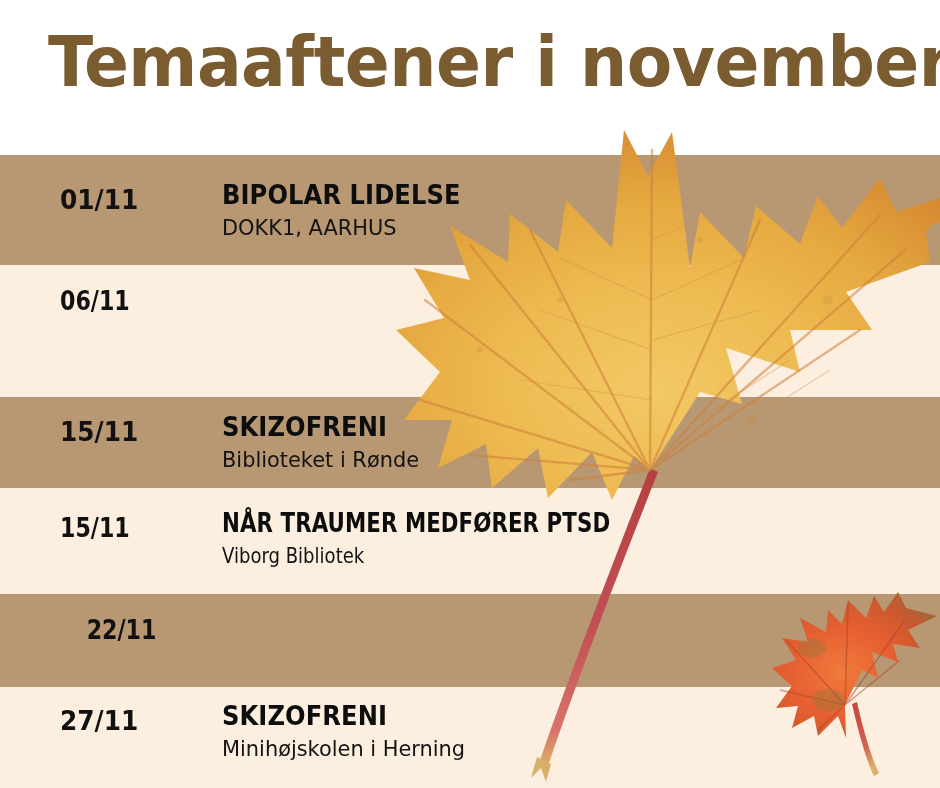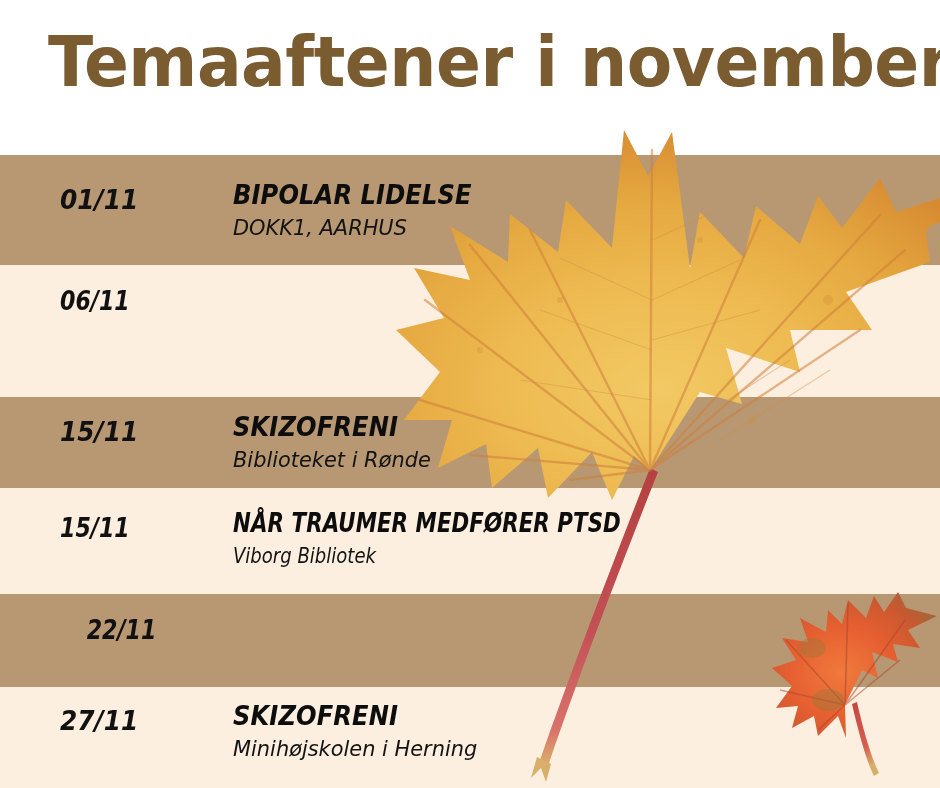--- a/index.html
+++ b/index.html
@@ -59,37 +59,36 @@
     pointer-events: none;
   }
 
   
   .row {
     position: absolute;
     left: 0;
     width: 940px;
     z-index: 5;
     pointer-events: auto;
-    font-style: italic;
   }
   .row-date {
     position: absolute;
     left: 60px;
     width: 150px;
     font-family: "DejaVu Sans", sans-serif;
     font-weight: 700;
     font-size: 27px;
     color: #111111;
     letter-spacing: 0px;
     transform: scaleX(0.92);
     transform-origin: left center;
   }
   .row-body {
     position: absolute;
-    left: 233px;
+    left: 222px;
     right: 10px;
   }
   .row-title {
     font-family: "DejaVu Sans", sans-serif;
     font-weight: 700;
     font-size: 26px;
     line-height: 33px;
     color: #0d0d0d;
     letter-spacing: 0.1px;
     transform: scaleX(0.93);

